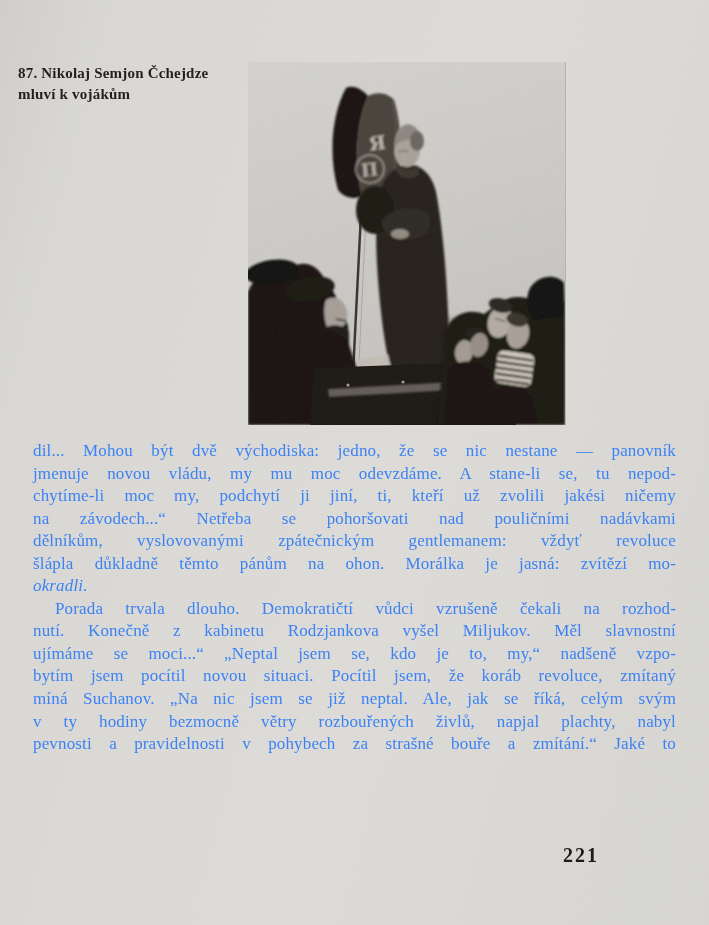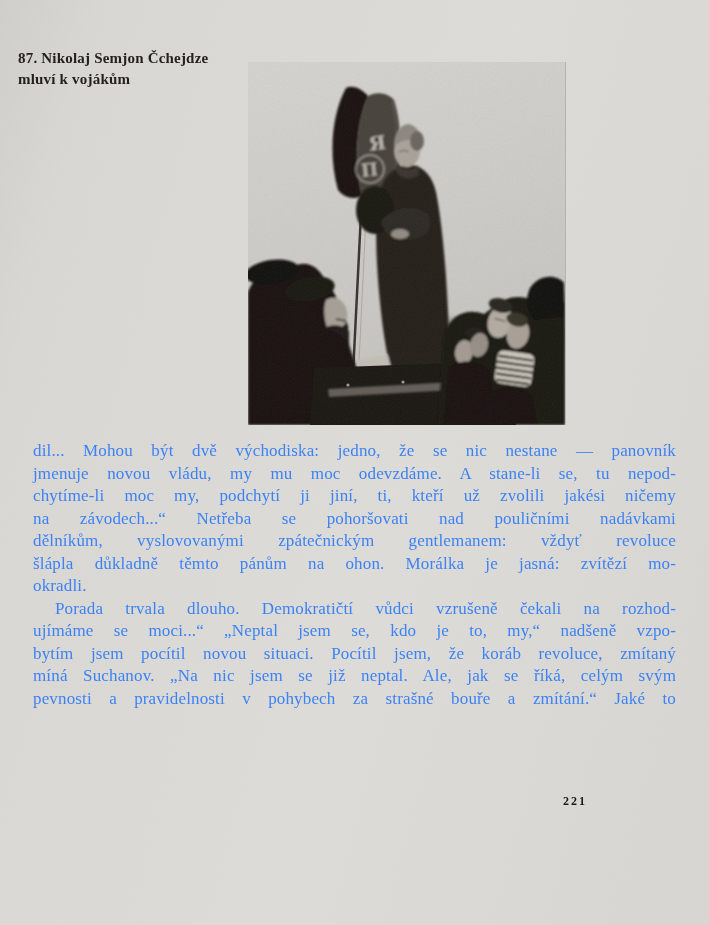--- a/index.html
+++ b/index.html
@@ -4,42 +4,42 @@
 <style>
   html,body{margin:0;padding:0;}
   body{
     width:709px;height:925px;overflow:hidden;position:relative;
     background:linear-gradient(105deg,#d0cfcb 0%,#d9d8d4 12%,#dddcd8 55%,#d7d6d2 100%);
     font-family:"Liberation Serif","DejaVu Serif",serif;
     color:#25221f;
   }
   .page{position:absolute;inset:0;}
   .caption{
-    position:absolute;left:18px;top:48px;width:250px;
+    position:absolute;left:18px;top:63px;width:250px;
     font-weight:bold;font-size:15px;line-height:21px;color:#211e1b;
     letter-spacing:.2px;
   }
   .photo{
     position:absolute;left:248px;top:62px;width:317px;height:363px;
     border-right:1px solid rgba(110,108,102,.35);
   }
   .photo svg{display:block;width:100%;height:100%;}
   .body-text{
     position:absolute;left:33px;top:440px;width:643px;
     font-size:17px;line-height:22.55px;letter-spacing:.15px;color:#3b82f6;
   }
   .bline{
     text-align:justify;text-align-last:justify;
     height:22.55px;white-space:normal;
   }
-  .bline.last-left{text-align-last:left;}
+  .bline.last-left{text-align-last:left;font-style:italic;}
   .bline.indent{padding-left:22px;}
   .page-number{
-    position:absolute;left:563px;top:794px;
-    font-weight:bold;font-size:12px;letter-spacing:2px;color:#1c1915;
+    position:absolute;left:563px;top:844px;
+    font-weight:bold;font-size:20px;letter-spacing:2px;color:#1c1915;
   }
   .scan-noise{position:absolute;inset:0;pointer-events:none;opacity:.5;}
 </style>
 </head>
 <body>
 
 <div class="page">
 
   <div class="caption">
     <div>87. Nikolaj Semjon Čchejdze</div>
@@ -151,23 +151,25 @@
 
   <div class="body-text">
     <div class="bline">dil... Mohou být dvě východiska: jedno, že se nic nestane — panovník</div>
     <div class="bline">jmenuje novou vládu, my mu moc odevzdáme. A stane-li se, tu nepod-</div>
     <div class="bline">chytíme-li moc my, podchytí ji jiní, ti, kteří už zvolili jakési ničemy</div>
     <div class="bline">na závodech...“ Netřeba se pohoršovati nad pouličními nadávkami</div>
     <div class="bline">dělníkům, vyslovovanými zpátečnickým gentlemanem: vždyť revoluce</div>
     <div class="bline">šlápla důkladně těmto pánům na ohon. Morálka je jasná: zvítězí mo-</div>
     <div class="bline last-left">okradli.</div>
     <div class="bline indent">Porada trvala dlouho. Demokratičtí vůdci vzrušeně čekali na rozhod-</div>
+    <div class="bline">nutí. Konečně z kabinetu Rodzjankova vyšel Miljukov. Měl slavnostní</div>
     <div class="bline">ujímáme se moci...“ „Neptal jsem se, kdo je to, my,“ nadšeně vzpo-</div>
     <div class="bline">bytím jsem pocítil novou situaci. Pocítil jsem, že koráb revoluce, zmítaný</div>
     <div class="bline">míná Suchanov. „Na nic jsem se již neptal. Ale, jak se říká, celým svým</div>
+    <div class="bline">v ty hodiny bezmocně větry rozbouřených živlů, napjal plachty, nabyl</div>
     <div class="bline">pevnosti a pravidelnosti v pohybech za strašné bouře a zmítání.“ Jaké to</div>
   </div>
 
   <div class="page-number">221</div>
 
   <svg class="scan-noise" width="709" height="925">
     <filter id="pageGrain">
       <feTurbulence type="fractalNoise" baseFrequency="0.85" numOctaves="2" stitchTiles="stitch"></feTurbulence>
       <feColorMatrix type="matrix" values="0 0 0 0 0.45  0 0 0 0 0.44  0 0 0 0 0.42  0 0 0 0.06 0"></feColorMatrix>
     </filter>

